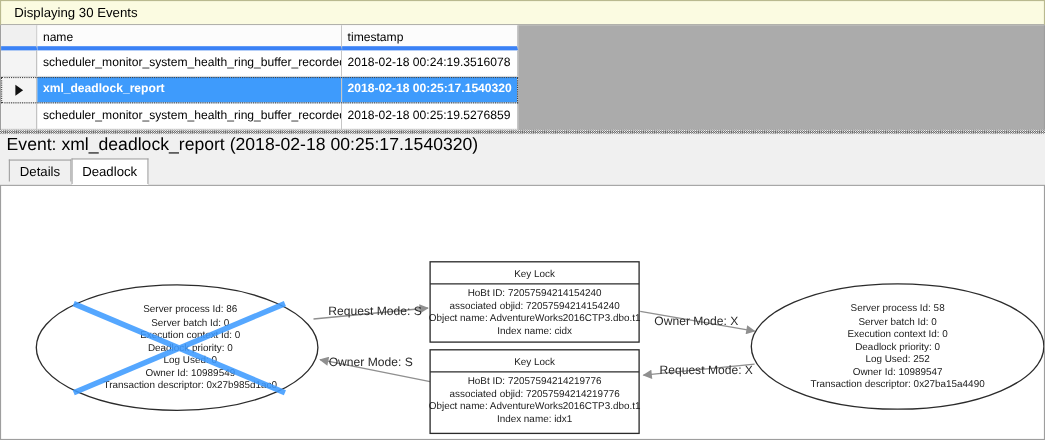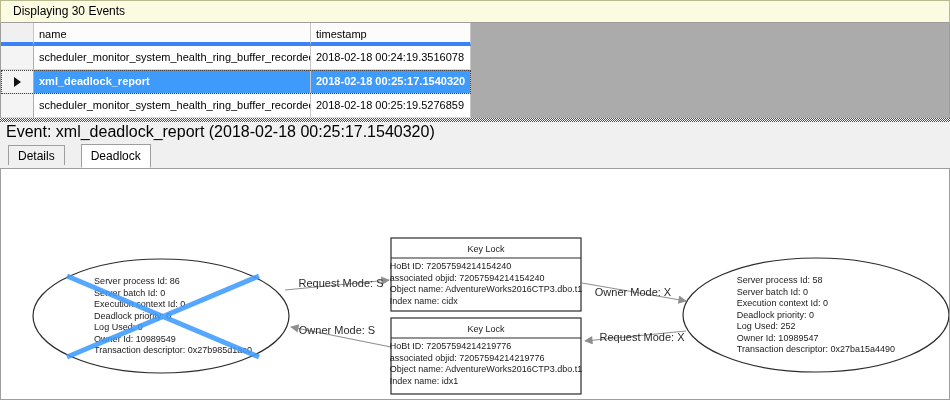--- a/index.html
+++ b/index.html
@@ -40,29 +40,29 @@
 
   
   .event-line { position:absolute; left:0; top:122px; width:950px; height:20px;
     background:#f0f0f0; font-size:16px; color:#000; line-height:20px; padding-left:6px; }
 
   
   .tab-strip { position:absolute; left:0; top:142px; width:950px; height:26px; background:#f0f0f0;
     display:flex; align-items:center; padding-left:8px; }
   .tab { font-size:12px; color:#000; border:1px solid #9e9e9e; border-bottom:none;
     padding:0 9px; background:#f0f0f0; height:20px; line-height:20px; position:relative; cursor:default; }
-  .tab-active { background:#fff; height:24px; line-height:22px; z-index:3; margin-bottom:-1px; border-bottom:1px solid #fff;margin-left:16px; }
+  .tab-active { background:#fff; height:24px; line-height:22px; z-index:3; margin-bottom:-1px; border-bottom:1px solid #fff; }
   .tab-inactive { z-index:1; }
 
   
   .content { position:absolute; left:0; top:168px; width:950px; height:232px;
     background:#fff; border:1px solid #9e9e9e; z-index:2; }
   .graph-svg, .overlay-svg { position:absolute; left:0; top:0; }
   .overlay-svg { pointer-events:none; }
-  .node-text { position:absolute; transform:translateX(-50%); 
+  .node-text { position:absolute; transform:translateX(-50%); text-align:center;
     font-size:9px; line-height:11.5px; color:#1a1a1a; white-space:nowrap; }
   .res-title { position:absolute; transform:translate(-50%,-50%); font-size:9px; color:#1a1a1a; white-space:nowrap; }
   .edge-label { position:absolute; transform:translate(-50%,-50%); font-size:11px; color:#2a2a2a; white-space:nowrap; }
 </style>
 </head>
 <body>
 
 <div id="app">
 
   <div class="info-bar">

